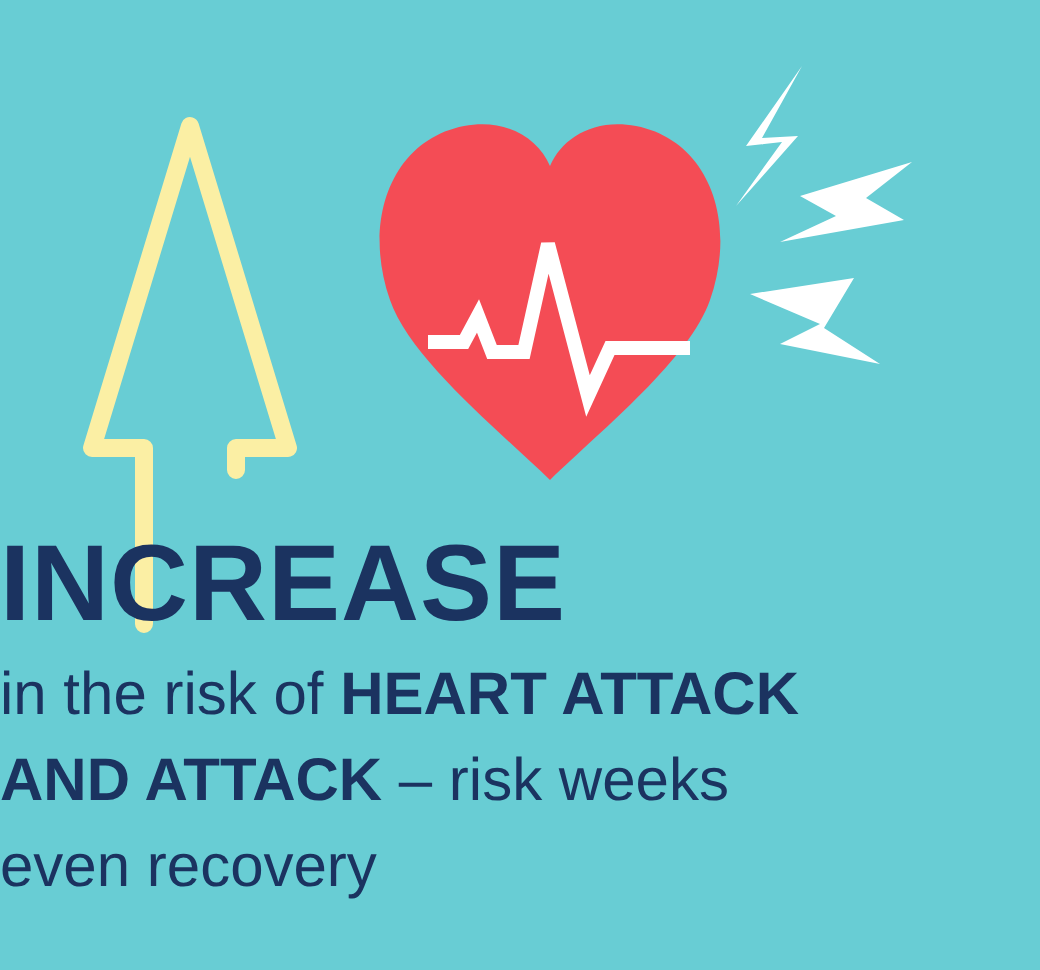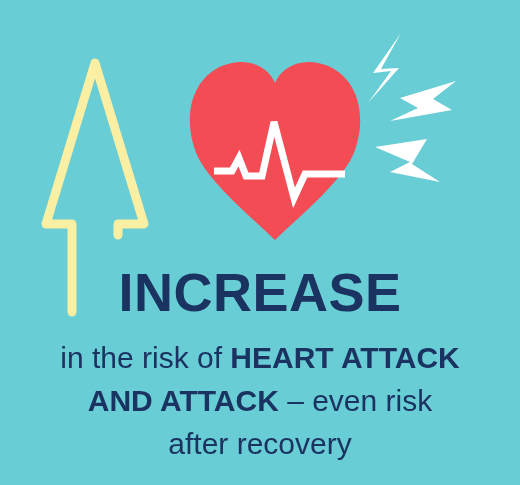--- a/index.html
+++ b/index.html
@@ -28,21 +28,21 @@
     width: 520px;
     height: 485px;
   }
 
   
   #text-block {
     position: absolute;
     left: 0;
     top: 262px;
     width: 520px;
-    text-align: center;
+    text-align: left;
     color: #1B3360;
   }
   #headline {
     font-size: 54px;
     font-weight: bold;
     letter-spacing: 0.5px;
     line-height: 60px;
     margin: 0;
     padding: 0;
     color: #1B3360;
@@ -50,21 +50,21 @@
   .subline {
     font-size: 30px;
     line-height: 43px;
     font-weight: normal;
     color: #1B3360;
     white-space: nowrap;
   }
   .subline .em {
     font-weight: bold;
   }
-  #subline-1 { margin-top: 14px; }
+  #subline-1 { margin-top: 4px; }
 </style>
 </head>
 <body>
 
 <div id="infographic">
 
   <svg id="graphics" viewBox="0 0 520 485" xmlns="http://www.w3.org/2000/svg">
 
     <g>
       <path d="M 72 312
@@ -119,18 +119,18 @@
                L 440 182
                L 412 164 Z"></path>
     </g>
   </svg>
 
   <div id="text-block">
     <div id="headline">INCREASE</div>
 
     <div class="subline" id="subline-1"><span>in the risk of </span><span class="em">HEART ATTACK</span></div>
 
-    <div class="subline"><span class="em">AND ATTACK</span><span> – even risk</span></div>
+    <div class="subline"><span class="em">AND ATTACK</span><span> – risk weeks</span></div>
 
-    <div class="subline">after recovery</div>
+    <div class="subline">even recovery</div>
   </div>
 
 </div>
 
 </body></html>

